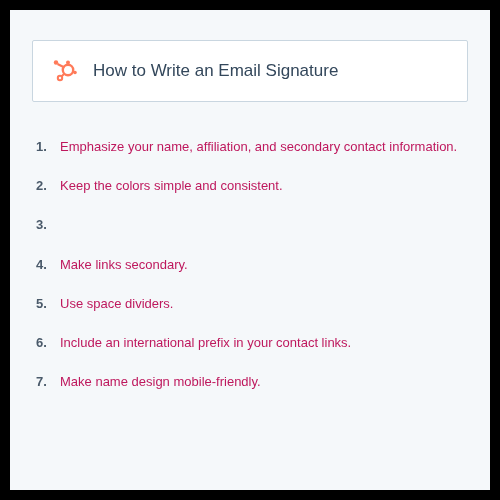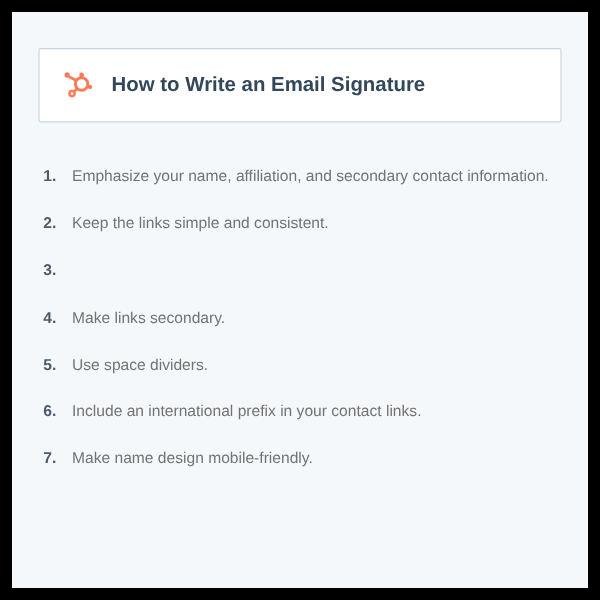--- a/index.html
+++ b/index.html
@@ -28,21 +28,21 @@
       gap: 16px;
       margin-bottom: 36px;
     }
     .logo {
       width: 24px;
       height: 24px;
       flex-shrink: 0;
     }
     .title {
       font-size: 17px;
-      font-weight: 700;
+      font-weight: 400;
       color: #33475b;
     }
     .list {
       list-style: none;
       padding: 0 4px;
     }
     .list-item {
       display: flex;
       align-items: baseline;
       gap: 10px;
@@ -50,21 +50,21 @@
       font-size: 13px;
       color: #5e6f80;
       line-height: 1.4;
     }
     .list-num {
       font-weight: 700;
       color: #4a5a6a;
       min-width: 14px;
     }
     .list-text {
-      color: #737373;
+      color: #be185d;
     }
   </style>
 </head>
 <body>
 
 <div class="card">
   <div class="header-box">
     <span class="logo">
       <svg viewBox="0 0 24 24" fill="none">
         <circle cx="15" cy="11" r="5.2" stroke="#ff7a59" stroke-width="2.4" fill="none"></circle>
@@ -81,21 +81,21 @@
     <div class="title">How to Write an Email Signature</div>
   </div>
 
   <ol class="list">
     <li class="list-item">
       <span class="list-num">1.</span>
       <span class="list-text">Emphasize your name, affiliation, and secondary contact information.</span>
     </li>
     <li class="list-item">
       <span class="list-num">2.</span>
-      <span class="list-text">Keep the links simple and consistent.</span>
+      <span class="list-text">Keep the colors simple and consistent.</span>
     </li>
     <li class="list-item">
       <span class="list-num">3.</span>
     </li>
     <li class="list-item">
       <span class="list-num">4.</span>
       <span class="list-text">Make links secondary.</span>
     </li>
     <li class="list-item">
       <span class="list-num">5.</span>

